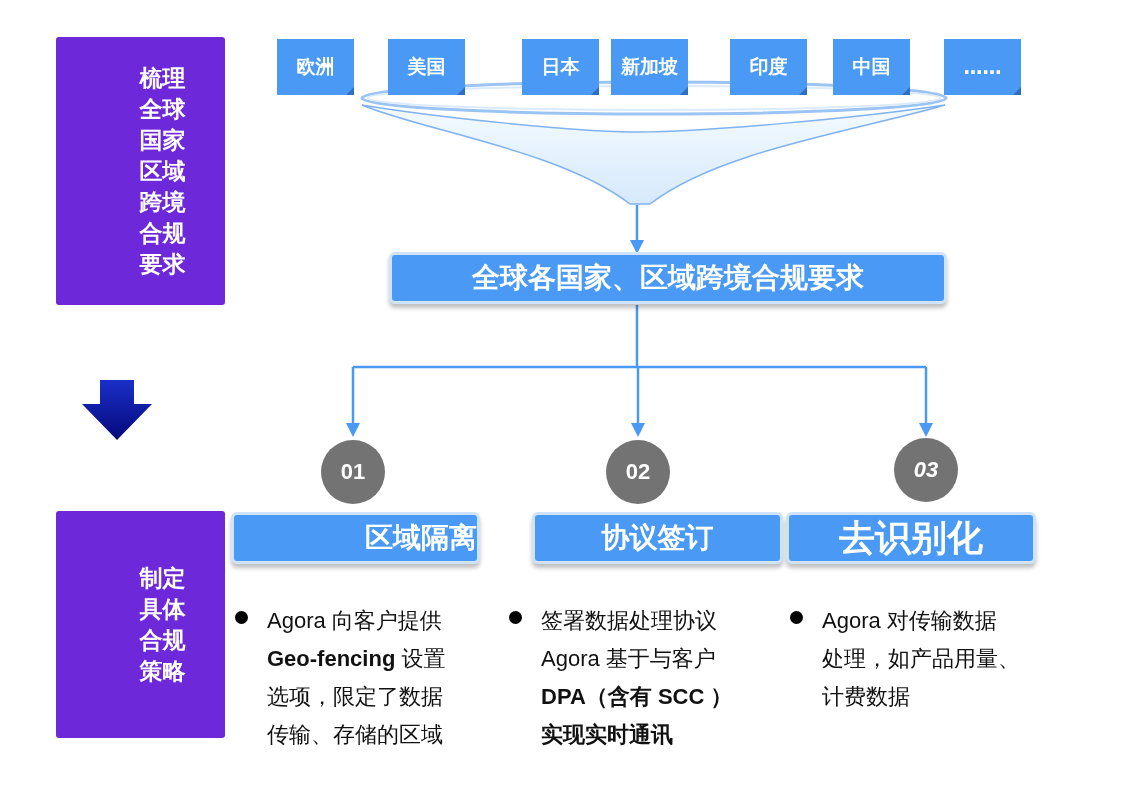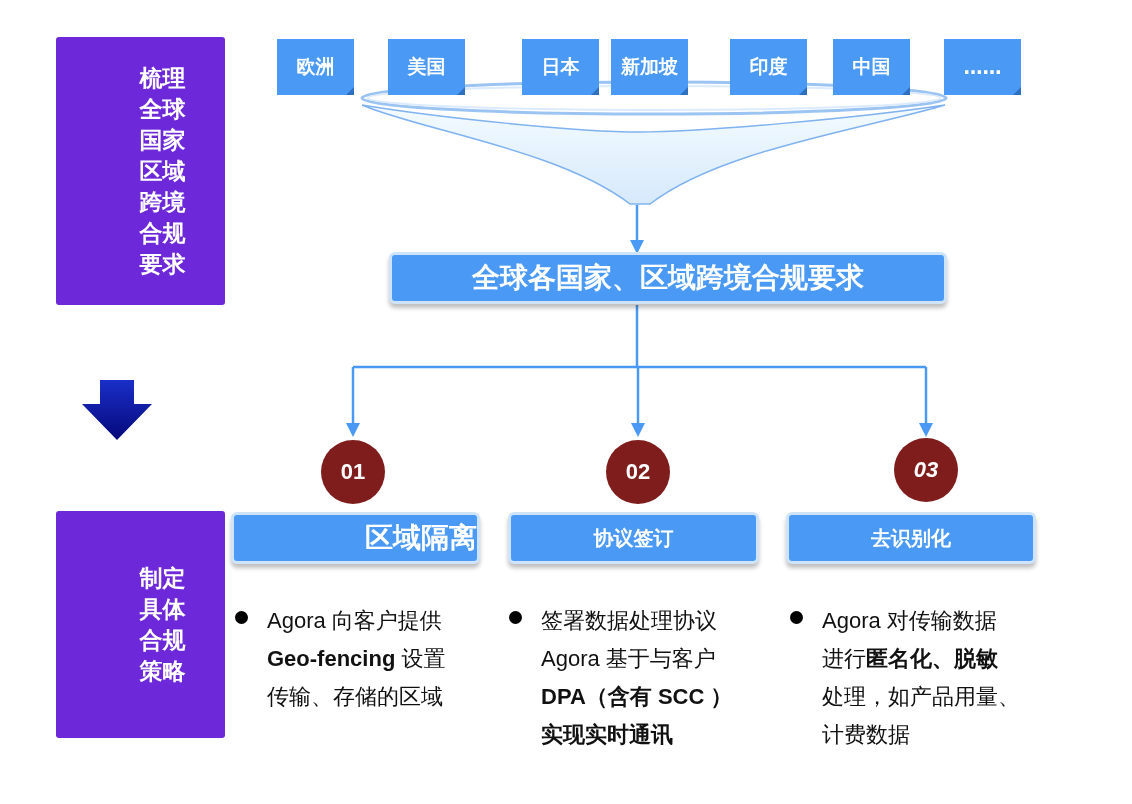--- a/index.html
+++ b/index.html
@@ -11,21 +11,21 @@
               display:flex; align-items:center; justify-content:center; text-align:center;padding-left:44px; }
   .side-box .lines { width:60px; }
   .region { position:absolute; top:39px; width:77px; height:56px; background:#4a9af5;
             color:#fff; font-weight:bold; font-size:19px; display:flex; align-items:center;
             justify-content:center; }
   .region .fold { position:absolute; right:0; bottom:0; width:0; height:0;
                   border-left:8px solid transparent; border-bottom:8px solid #2f6fbf; }
   .pill { position:absolute; background:#4a9af5; border:3px solid #cfe3fb; border-radius:6px;
           color:#fff; font-weight:bold; display:flex; align-items:center; justify-content:center;
           box-shadow:0 4px 4px rgba(0,0,0,0.25); }
-  .circle { position:absolute; width:64px; height:64px; border-radius:50%; background:#7f1d1d;
+  .circle { position:absolute; width:64px; height:64px; border-radius:50%; background:#737373;
             color:#fff; font-weight:bold; font-size:22px; display:flex; align-items:center;
             justify-content:center; font-family:"Liberation Sans", sans-serif; }
   .desc { position:absolute; top:602px; font-size:22px; line-height:38px; color:#111;
           font-family:"Liberation Sans", "DejaVu Sans", sans-serif; }
   .desc .bullet { position:absolute; left:-32px; top:9px; width:13px; height:13px;
                   border-radius:50%; background:#000; }
   .desc b { font-weight:bold;margin-top:46px; }
 </style>
 </head>
 <body>
@@ -126,37 +126,37 @@
 
 <div id="strategies">
     <div class="circle" style="left: 321px; top: 440px;">01</div>
     <div class="pill" style="left: 231px; top: 512px; width: 243px; height: 46px; font-size: 28px; justify-content: flex-end;">
       <span>区域隔离</span>
     </div>
     <div class="desc" style="left: 267px;">
       <span class="bullet"></span>
       <div><span>Agora 向客户提供</span></div>
       <div><b>Geo-fencing</b><span> 设置</span></div>
+      <div><span>选项，限定了数据</span></div>
       <div><span>传输、存储的区域</span></div>
     </div>
     <div class="circle" style="left: 606px; top: 440px;">02</div>
-    <div class="pill" style="left: 508px; top: 512px; width: 245px; height: 46px; font-size: 20px;">
+    <div class="pill" style="left: 532px; top: 512px; width: 245px; height: 46px; font-size: 28px;">
       <span>协议签订</span>
     </div>
     <div class="desc" style="left: 541px;">
       <span class="bullet"></span>
       <div><span>签署数据处理协议</span></div>
       <div><span>Agora 基于与客户</span></div>
       <div><b>DPA（含有 SCC ）</b></div>
       <div><b>实现实时通讯</b></div>
     </div>
     <div class="circle" style="left: 894px; top: 438px; font-style: italic;">03</div>
-    <div class="pill" style="left: 786px; top: 512px; width: 244px; height: 46px; font-size: 20px;">
+    <div class="pill" style="left: 786px; top: 512px; width: 244px; height: 46px; font-size: 36px;">
       <span>去识别化</span>
     </div>
     <div class="desc" style="left: 822px;">
       <span class="bullet"></span>
       <div><span>Agora 对传输数据</span></div>
-      <div><span>进行</span><b>匿名化、脱敏</b></div>
       <div><span>处理，如产品用量、</span></div>
       <div><span>计费数据</span></div>
     </div>
   </div>
 
 </body></html>

